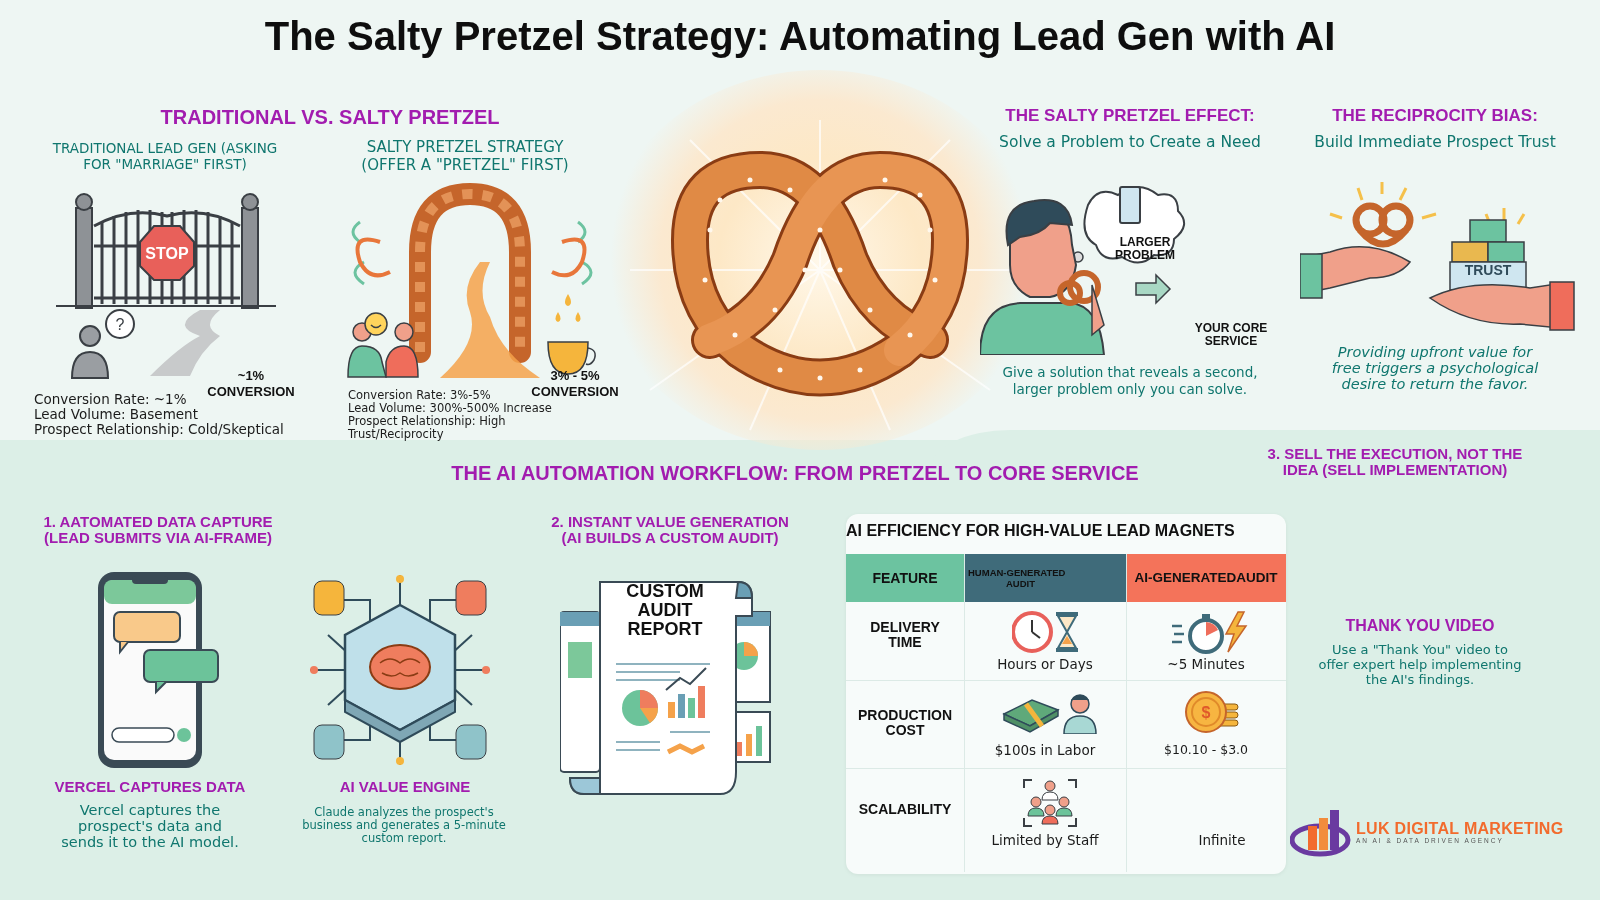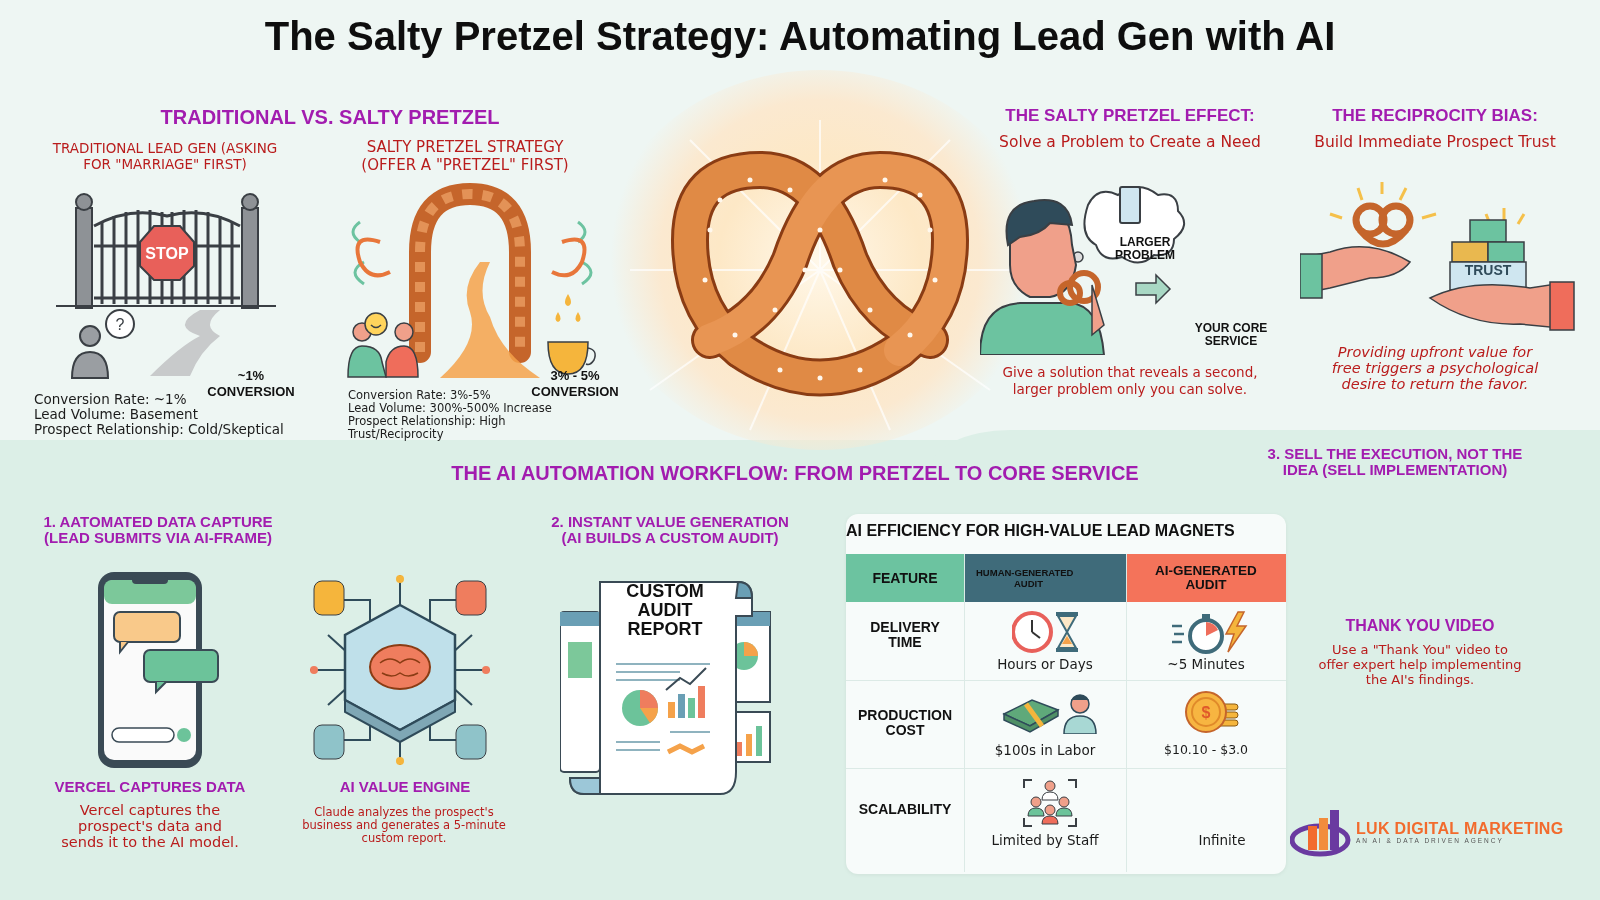--- a/index.html
+++ b/index.html
@@ -6,21 +6,21 @@
 html,body{width:1600px;height:900px;overflow:hidden}
 body{font-family:"DejaVu Sans","Liberation Sans",sans-serif;color:#111;background:#eef6f3;position:relative}
 .top-bg{position:absolute;left:0;top:0;width:1600px;height:460px;background:#eef6f3}
 .bottom-bg{position:absolute;left:0;top:440px;width:1600px;height:460px;background:#dcefe7}
 .bottom-bg::before{content:"";position:absolute;left:0;top:0;width:100%;height:40px;background:#dcefe7}
 .curve{position:absolute;left:930px;top:430px;width:680px;height:40px;background:#dcefe7;border-top-left-radius:80px 40px}
 .glow{position:absolute;left:600px;top:70px;width:440px;height:380px;border-radius:50%;background:radial-gradient(circle at 50% 50%,#fff8ea 0%,#fde8c6 35%,#fbe9d0 55%,rgba(238,246,243,0) 72%)}
 .abs{position:absolute}
 .title{left:0;top:14px;width:1600px;text-align:center;font-family:"Liberation Sans",sans-serif;font-weight:700;font-size:40px;letter-spacing:0px;color:#0e0e0e}
 .h2{font-family:"Liberation Sans",sans-serif;font-weight:700;text-align:center;color:#a21caf}
-.sub{font-family:"DejaVu Sans",sans-serif;text-align:center;color:#b91c1c}
+.sub{font-family:"DejaVu Sans",sans-serif;text-align:center;color:#0f766e}
 .small{font-family:"DejaVu Sans",sans-serif;color:#1b1b1b}
 .conv{font-family:"Liberation Sans",sans-serif;font-weight:700;text-align:center;font-size:13px;line-height:16px}
 svg{display:block}
 
 .tbl{position:absolute;left:846px;top:514px;width:440px;height:360px;background:#f7fbfa;border-radius:12px;box-shadow:0 1px 4px rgba(0,0,0,0.06)}
 .tbl-title{position:absolute;left:0;top:8px;width:100%;text-align:left;font-family:"Liberation Sans",sans-serif;font-weight:700;font-size:16px}
 .th{position:absolute;top:40px;height:48px;display:flex;align-items:center;justify-content:center;text-align:center;font-family:"Liberation Sans",sans-serif;font-weight:700;color:#111}
 .row-label{position:absolute;left:0;width:118px;text-align:center;font-family:"Liberation Sans",sans-serif;font-weight:700;font-size:14px;line-height:15px}
 .cell-text{position:absolute;text-align:center;font-family:"DejaVu Sans",sans-serif;font-size:13.5px;color:#1b1b1b}
 .hline{position:absolute;left:0;width:440px;height:1px;background:#dceae6}
@@ -361,25 +361,25 @@
   <div>AUDIT</div>
   <div>REPORT</div>
 </div>
 
 <div class="tbl">
   <div class="tbl-title">AI EFFICIENCY FOR HIGH-VALUE LEAD MAGNETS</div>
 
   <div class="th" style="left:0;width:118px;background:#6cc3a0;font-size:14px">
     <span>FEATURE</span>
   </div>
-  <div class="th" style="left:118px;width:162px;background:#3f6b7a;font-size:9.5px;line-height:11px;flex-direction:column;align-items:flex-start;padding-left:12px">
+  <div class="th" style="left:118px;width:162px;background:#3f6b7a;font-size:9.5px;line-height:11px;flex-direction:column;align-items:flex-start;padding-left:4px">
     <span>HUMAN-GENERATED</span>
     <span style="padding-left:38px">AUDIT</span>
   </div>
-  <div class="th" style="left:280px;width:160px;background:#f4735a;font-size:13.5px;line-height:14px;flex-direction:column;border-top-right-radius:0">
+  <div class="th" style="left:280px;width:160px;background:#f4735a;font-size:13.5px;line-height:14px;flex-direction:row;border-top-right-radius:0">
     <span>AI-GENERATED</span>
     <span>AUDIT</span>
   </div>
 
   <div class="vline" style="left:118px"></div>
   <div class="vline" style="left:280px"></div>
   <div class="hline" style="top:166px"></div>
   <div class="hline" style="top:254px"></div>
 
   <div class="row-label" style="top:106px">

